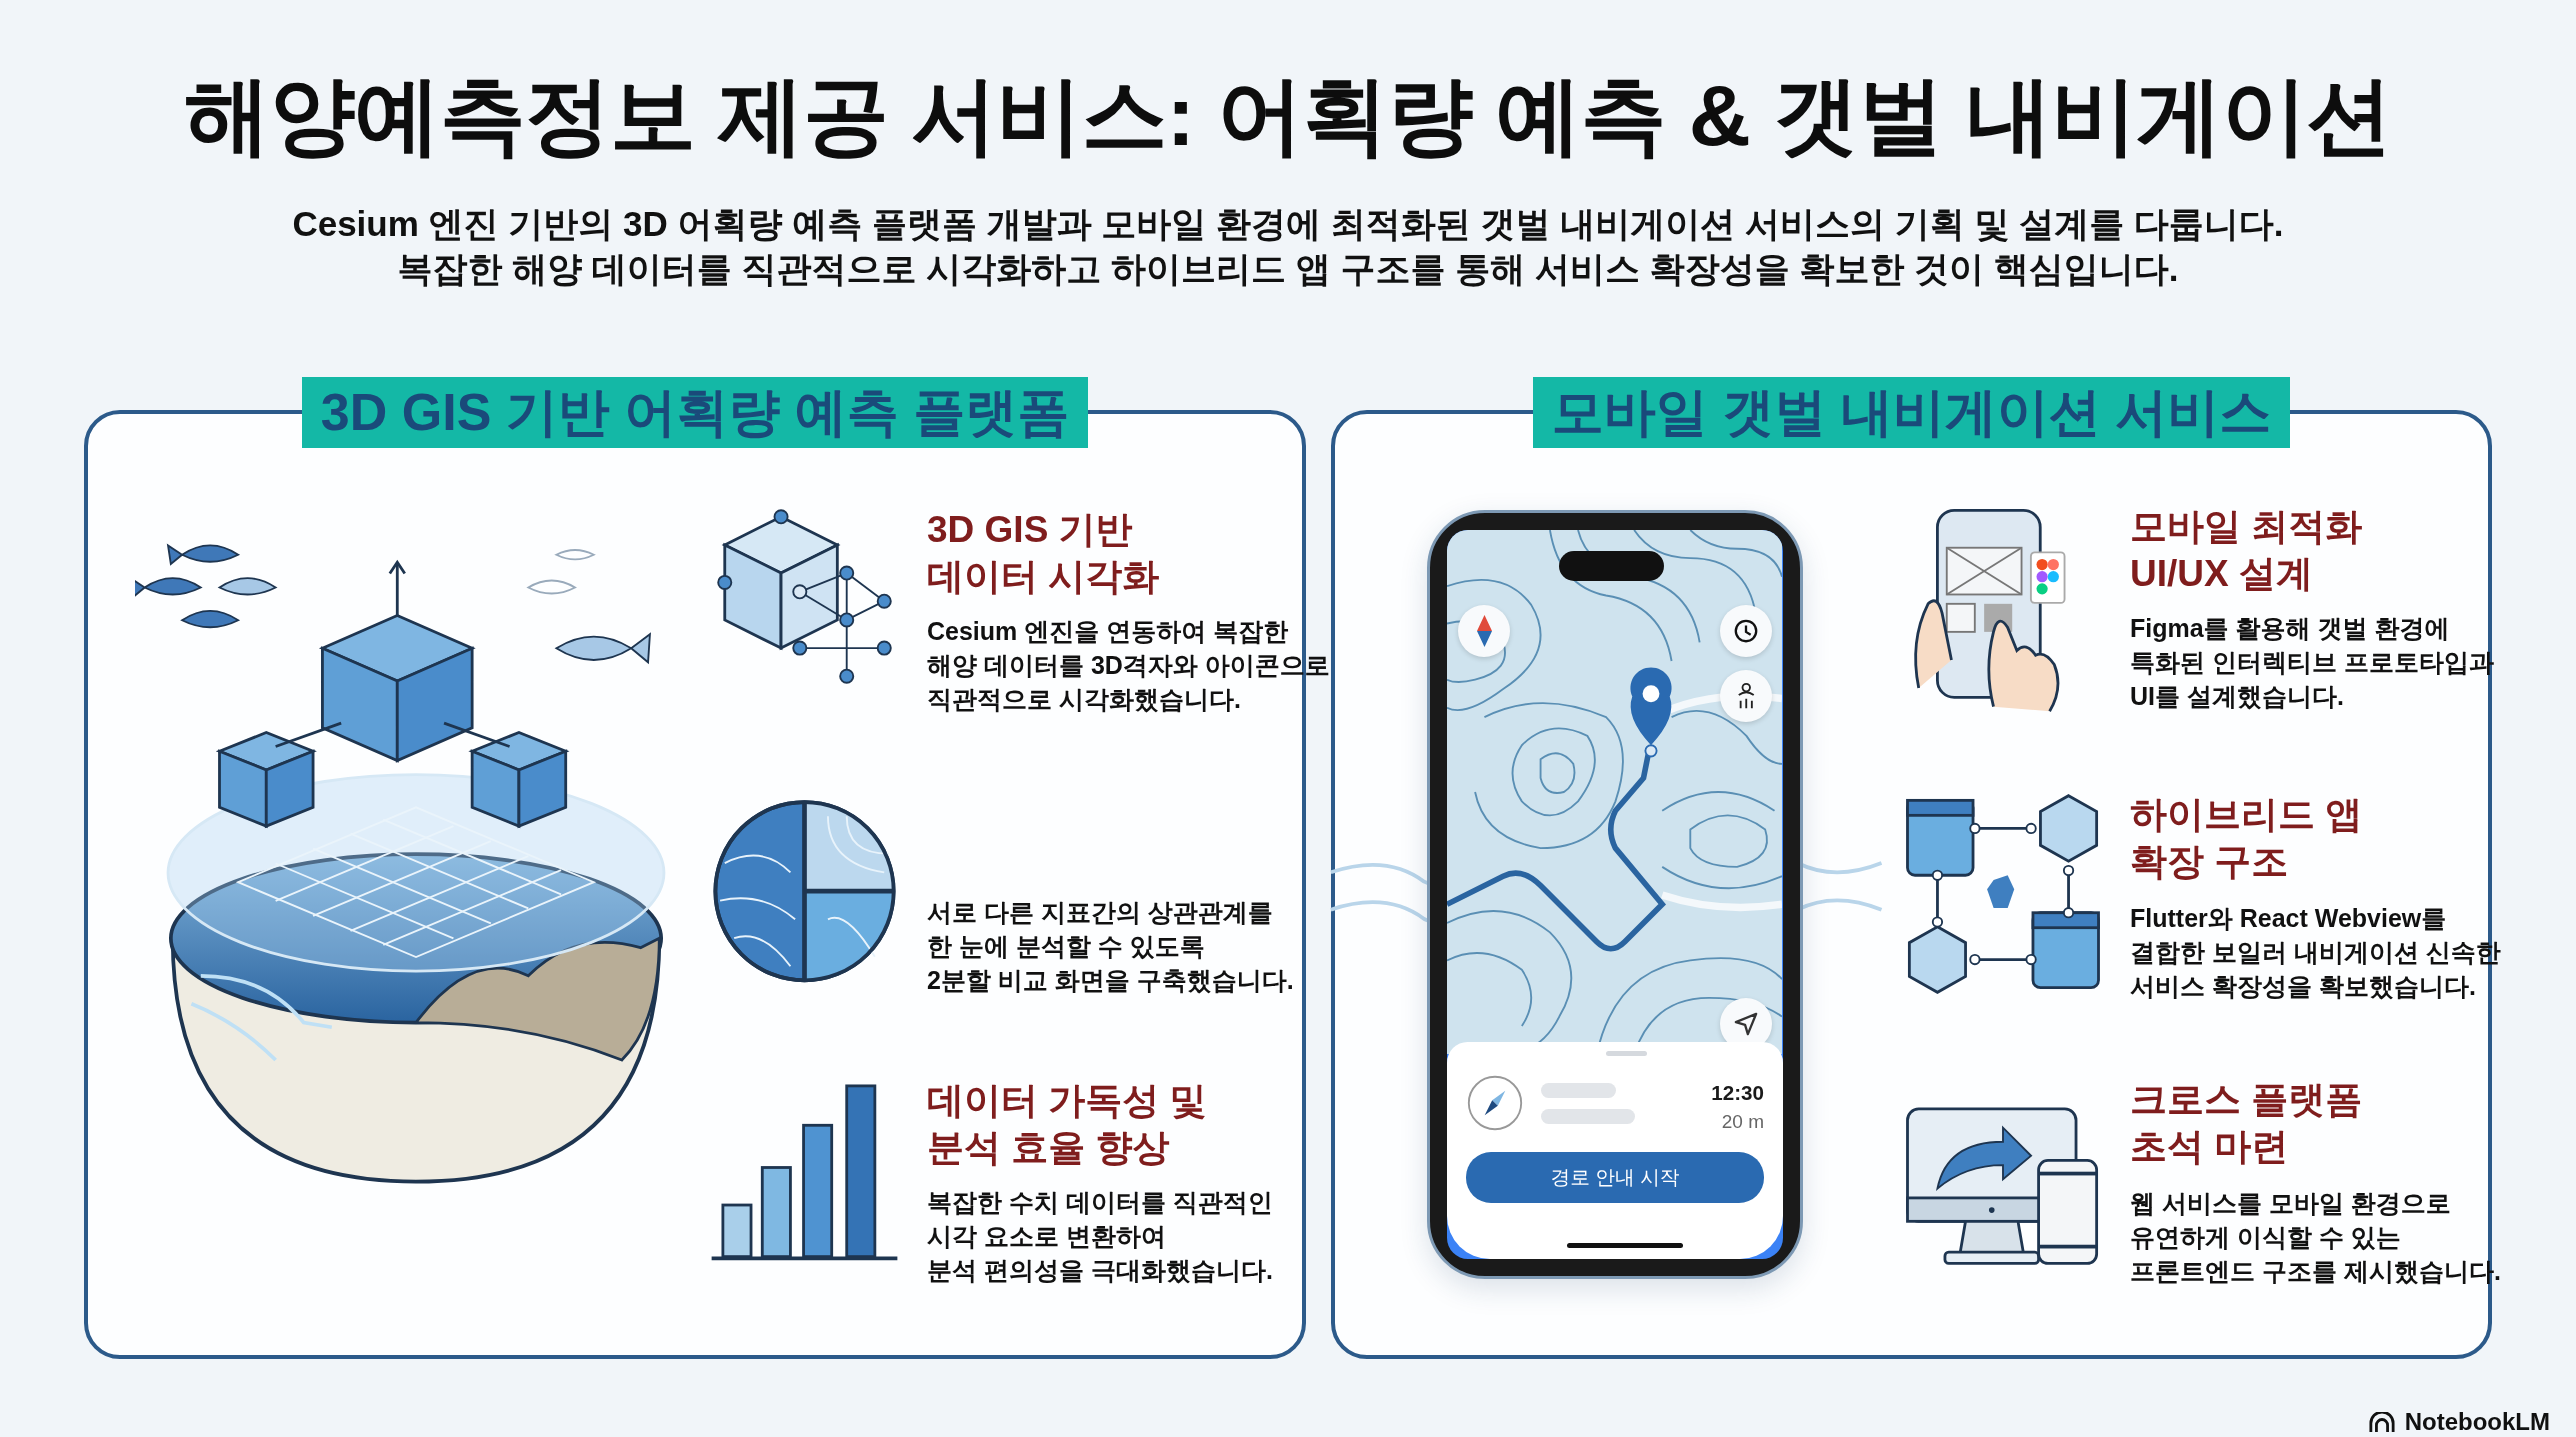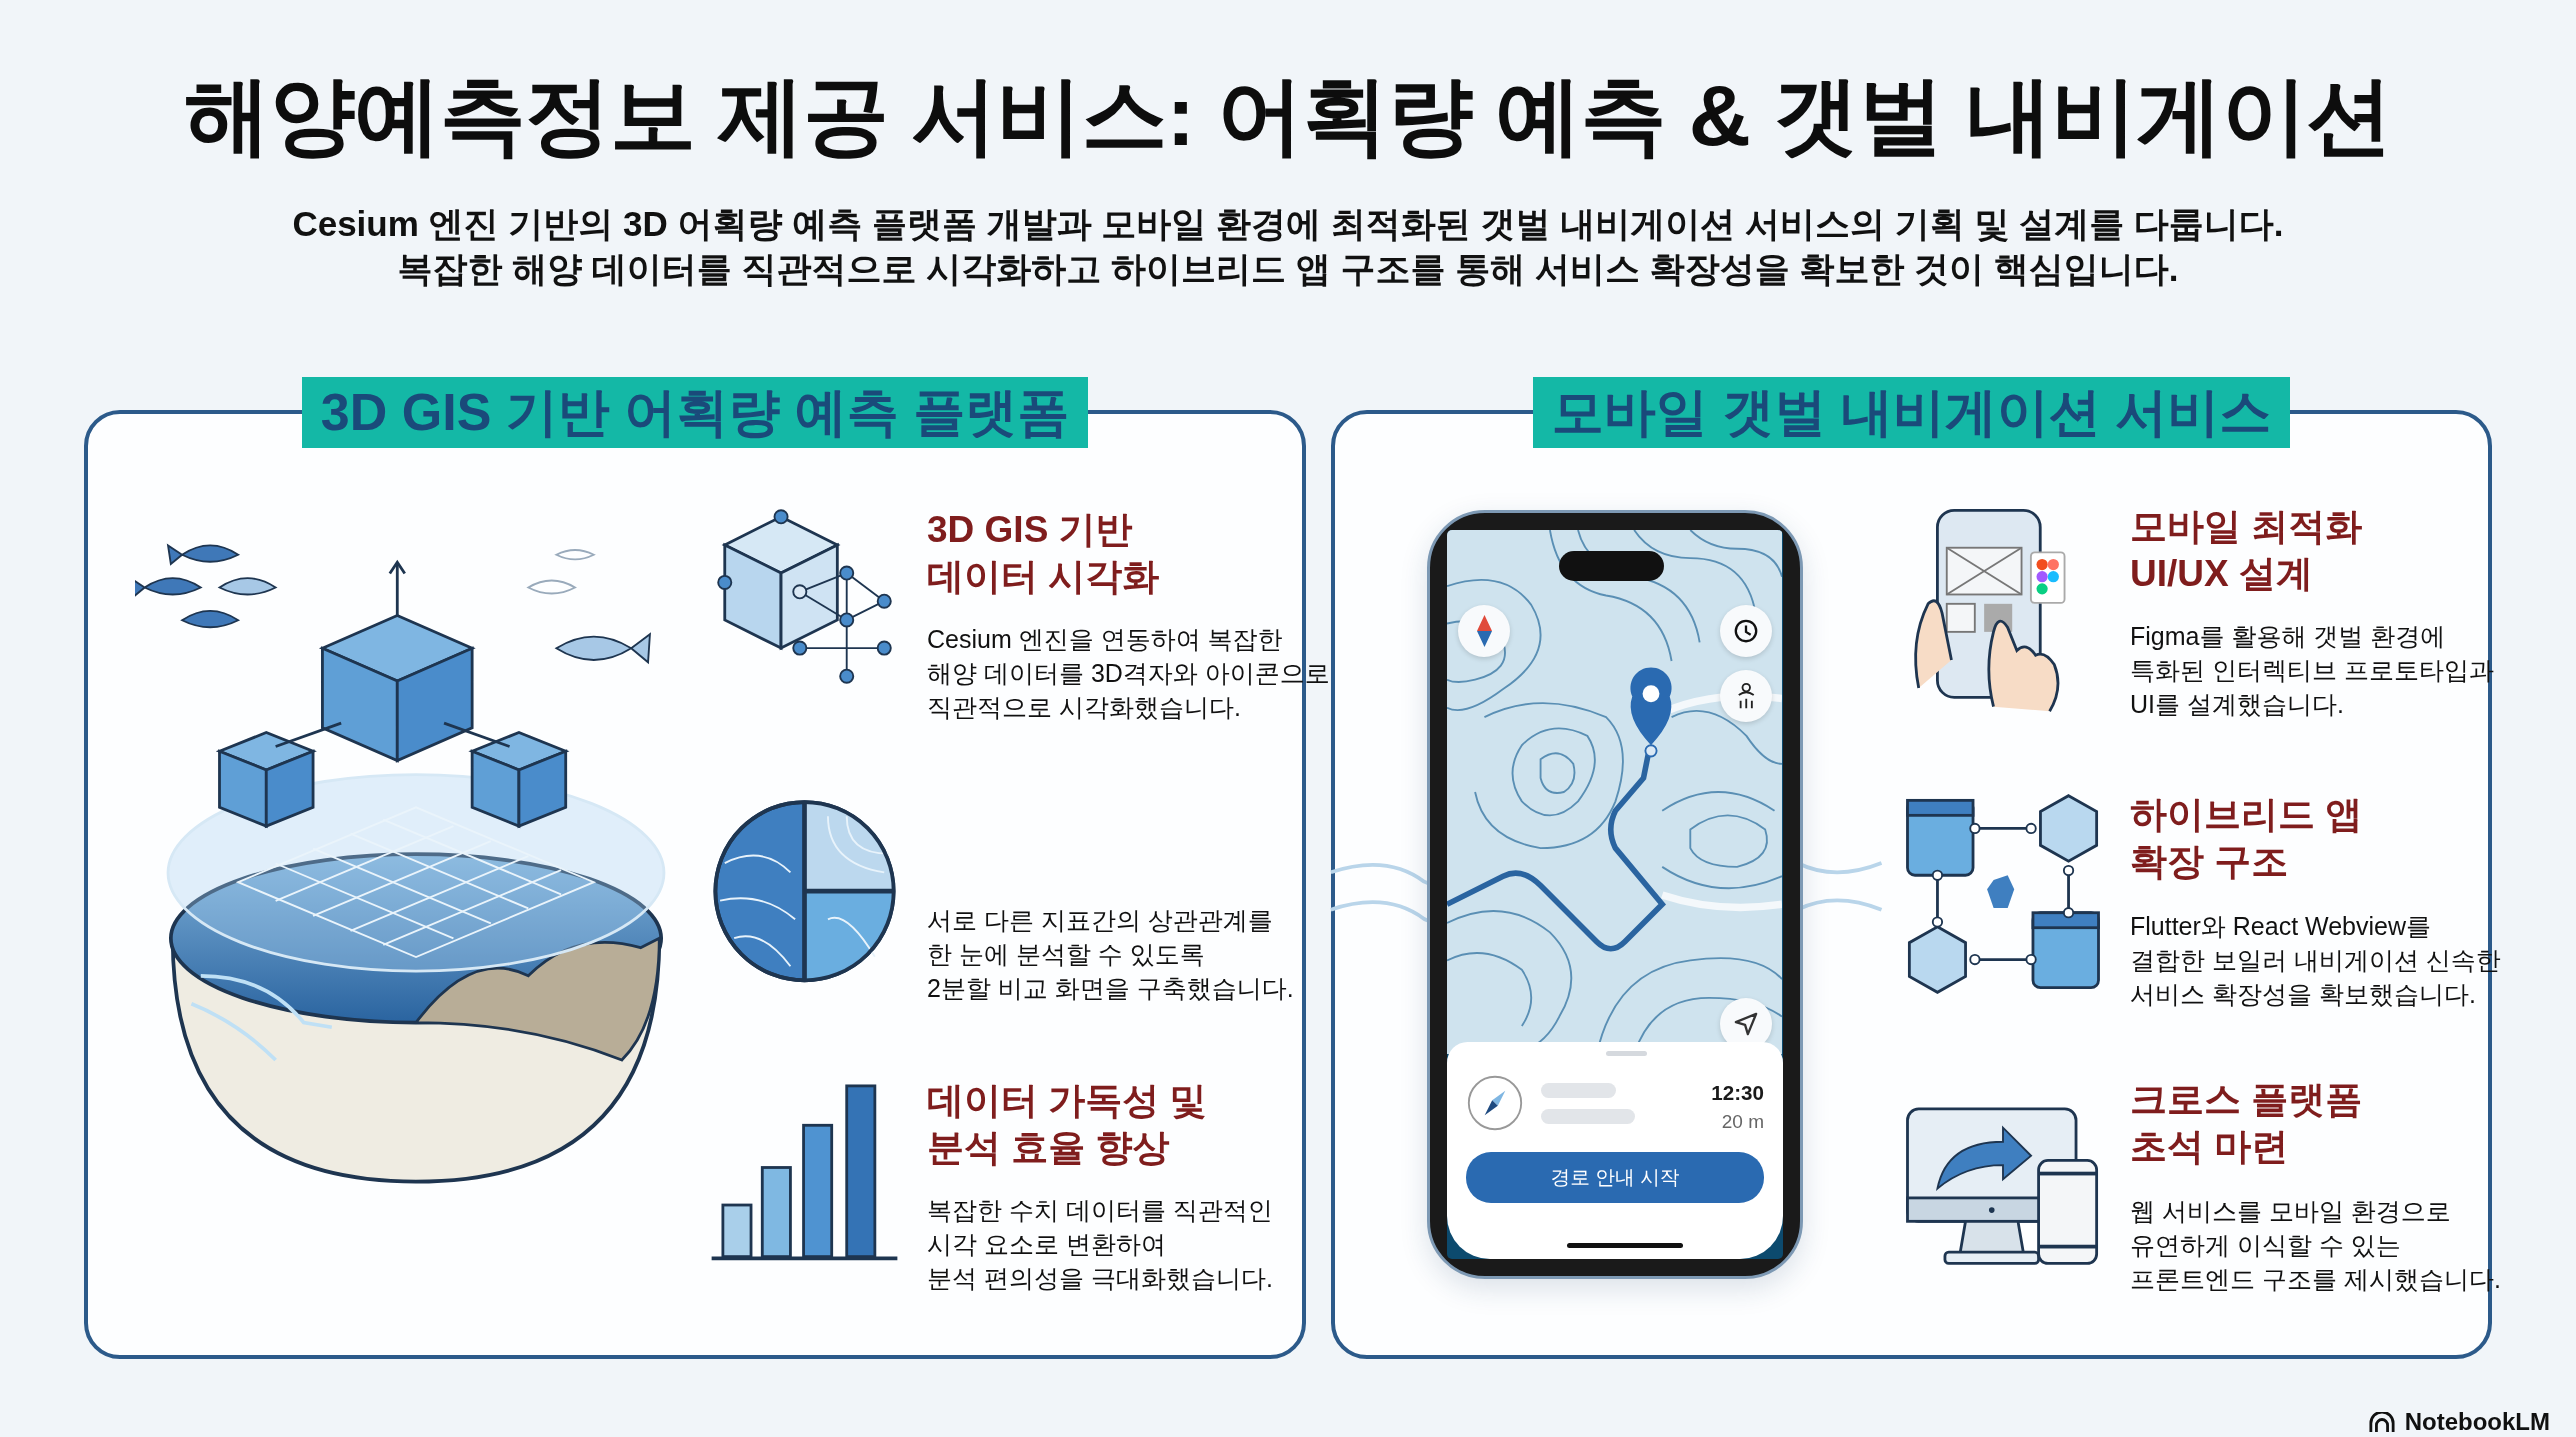--- a/index.html
+++ b/index.html
@@ -33,32 +33,31 @@
     display: inline-block; background: #14b8a6; padding: 0 19px;
     font-size: 52px; font-weight: 700; color: #1a4a7a; line-height: 71px;
   }
   .feature { position: absolute; }
   .feature .icon { position: absolute; left: 0; top: 0; }
   .feature .ftitle {
     position: absolute; font-size: 37px; font-weight: 700; line-height: 47px; color: #7f1d1d;
     white-space: nowrap;
   }
   .feature .fdesc {
-    position: absolute; font-size: 25px; font-weight: 400; line-height: 34px; color: #111;
+    position: absolute; font-size: 25px; font-weight: 700; line-height: 34px; color: #111;
     white-space: nowrap;
-    margin-top: 8px;
   }
   .phone {
     position: absolute; left: 1427px; top: 510px; width: 376px; height: 769px;
     background: #1a1a1a; border-radius: 58px; border: 3.7px solid #7d99b4;
     box-shadow: 0 9.4px 28px rgba(30,60,100,0.15);
   }
   .screen {
     position: absolute; left: 17px; top: 17px; right: 17px; bottom: 17px;
-    border-radius: 5px; overflow: hidden; background: #0c4a6e;
+    border-radius: 21px; overflow: hidden; background: #3b82f6;
   }
   .island {
     position: absolute; left: 112px; top: 20.6px; width: 105px; height: 30px;
     background: #111; border-radius: 17px;
   }
   .map-btn {
     position: absolute; width: 52px; height: 52px; border-radius: 50%;
     background: #f8fafc; box-shadow: 0 1.9px 5.6px rgba(0,0,0,0.15);
     display: flex; align-items: center; justify-content: center;
   }

